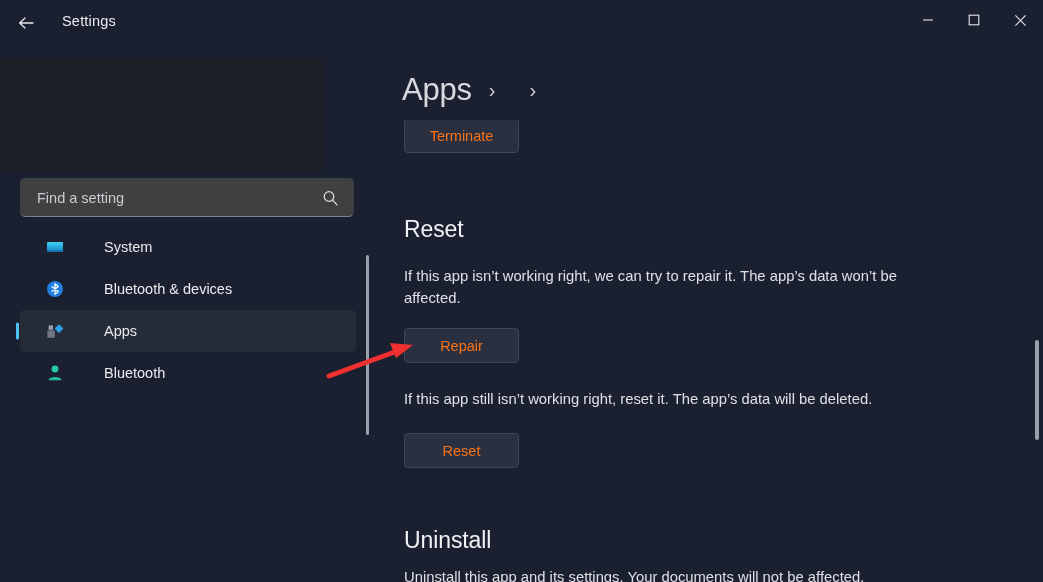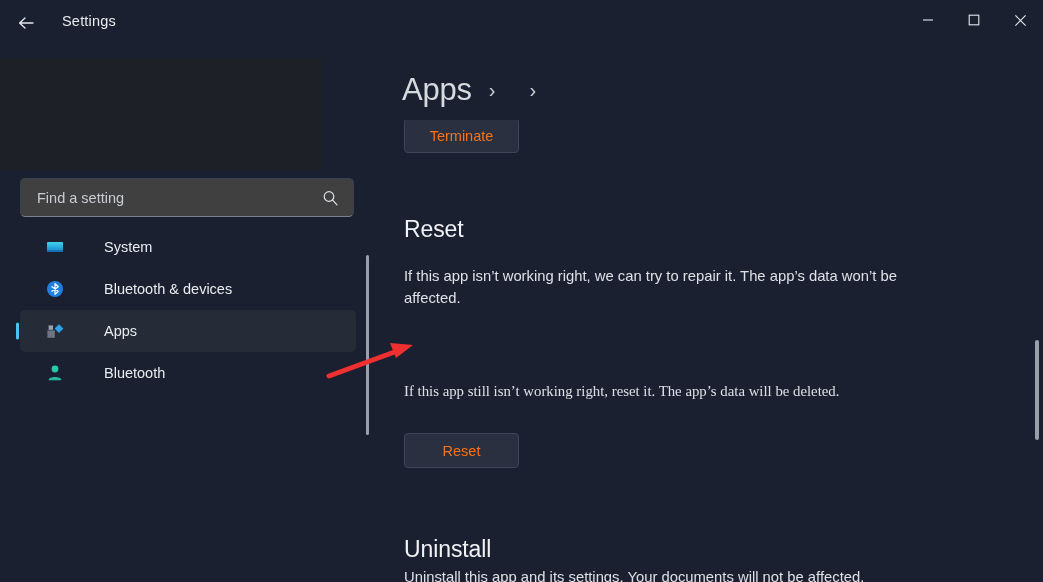--- a/index.html
+++ b/index.html
@@ -170,23 +170,23 @@
   }
   .body-text {
     position:absolute;
     font-size:14.8px; color:#dde0e5;
     line-height:1.52;
   }
 
   #reset-title  { left:26px; top:96px; }
   #reset-desc   { left:26px; top:137px; width:540px;margin-top:8px; }
   #btn-repair   { position:absolute; left:26px; top:208px; width:115px; }
-  #reset-desc2  { left:26px; top:260px; width:580px;font-family:Liberation Serif, serif; }
+  #reset-desc2  { left:26px; top:268px; width:580px; }
   #btn-reset    { position:absolute; left:26px; top:313px; width:115px; }
-  #uninstall-title { left:26px; top:416px; }
+  #uninstall-title { left:26px; top:407px; }
   #uninstall-desc  { left:26px; top:446px; width:600px; }
 
   
   .main-scroll-track {
     position:absolute; right:4px; top:120px;
     width:4px; height:462px;
   }
   .main-scroll-thumb {
     position:absolute; right:4px; top:340px;
     width:4px; height:100px;
@@ -317,20 +317,21 @@
   <div class="sb-scroll"></div>
 
   <div class="content">
 
     <button class="btn btn-terminate">Terminate</button>
 
     <div class="sec-title" id="reset-title">Reset</div>
 
     <div class="body-text" id="reset-desc">If this app isn’t working right, we can try to repair it. The app’s data won’t be affected.</div>
 
+    <button class="btn" id="btn-repair">Repair</button>
 
     <div class="body-text" id="reset-desc2">If this app still isn’t working right, reset it. The app’s data will be deleted.</div>
 
     <button class="btn" id="btn-reset">Reset</button>
 
     <div class="sec-title" id="uninstall-title">Uninstall</div>
 
     <div class="body-text" id="uninstall-desc">Uninstall this app and its settings. Your documents will not be affected.</div>
   </div>
 

